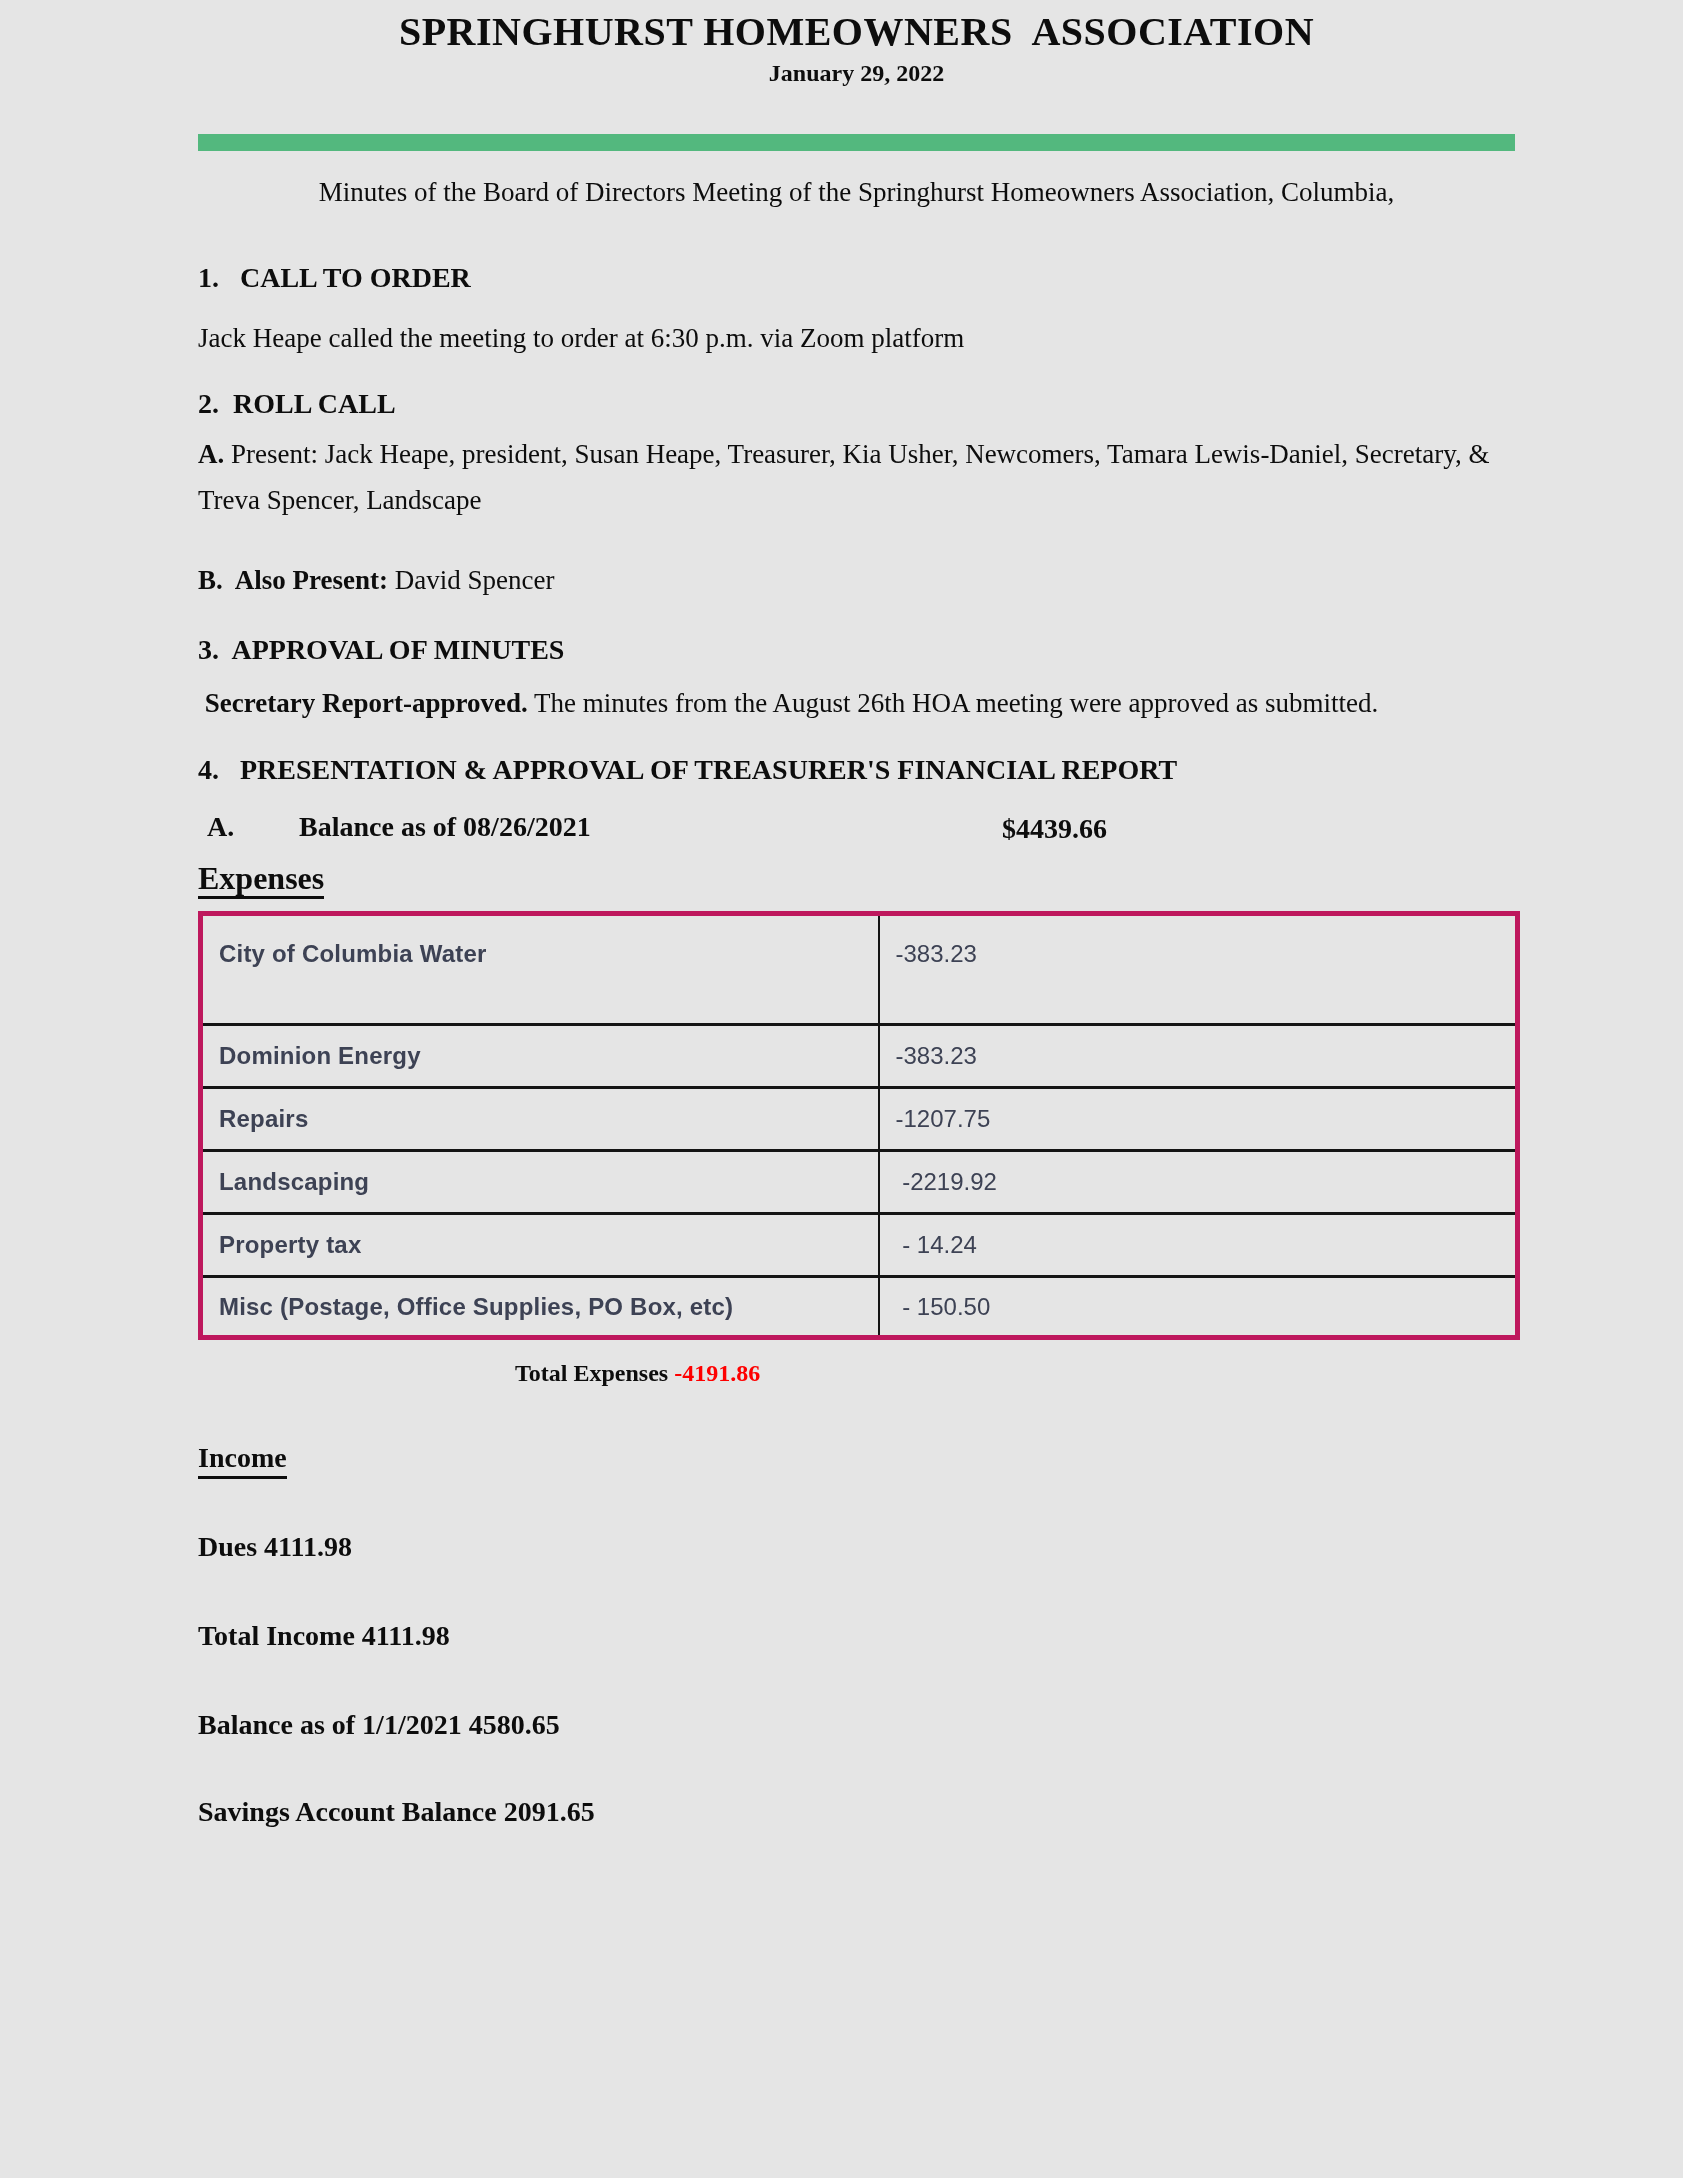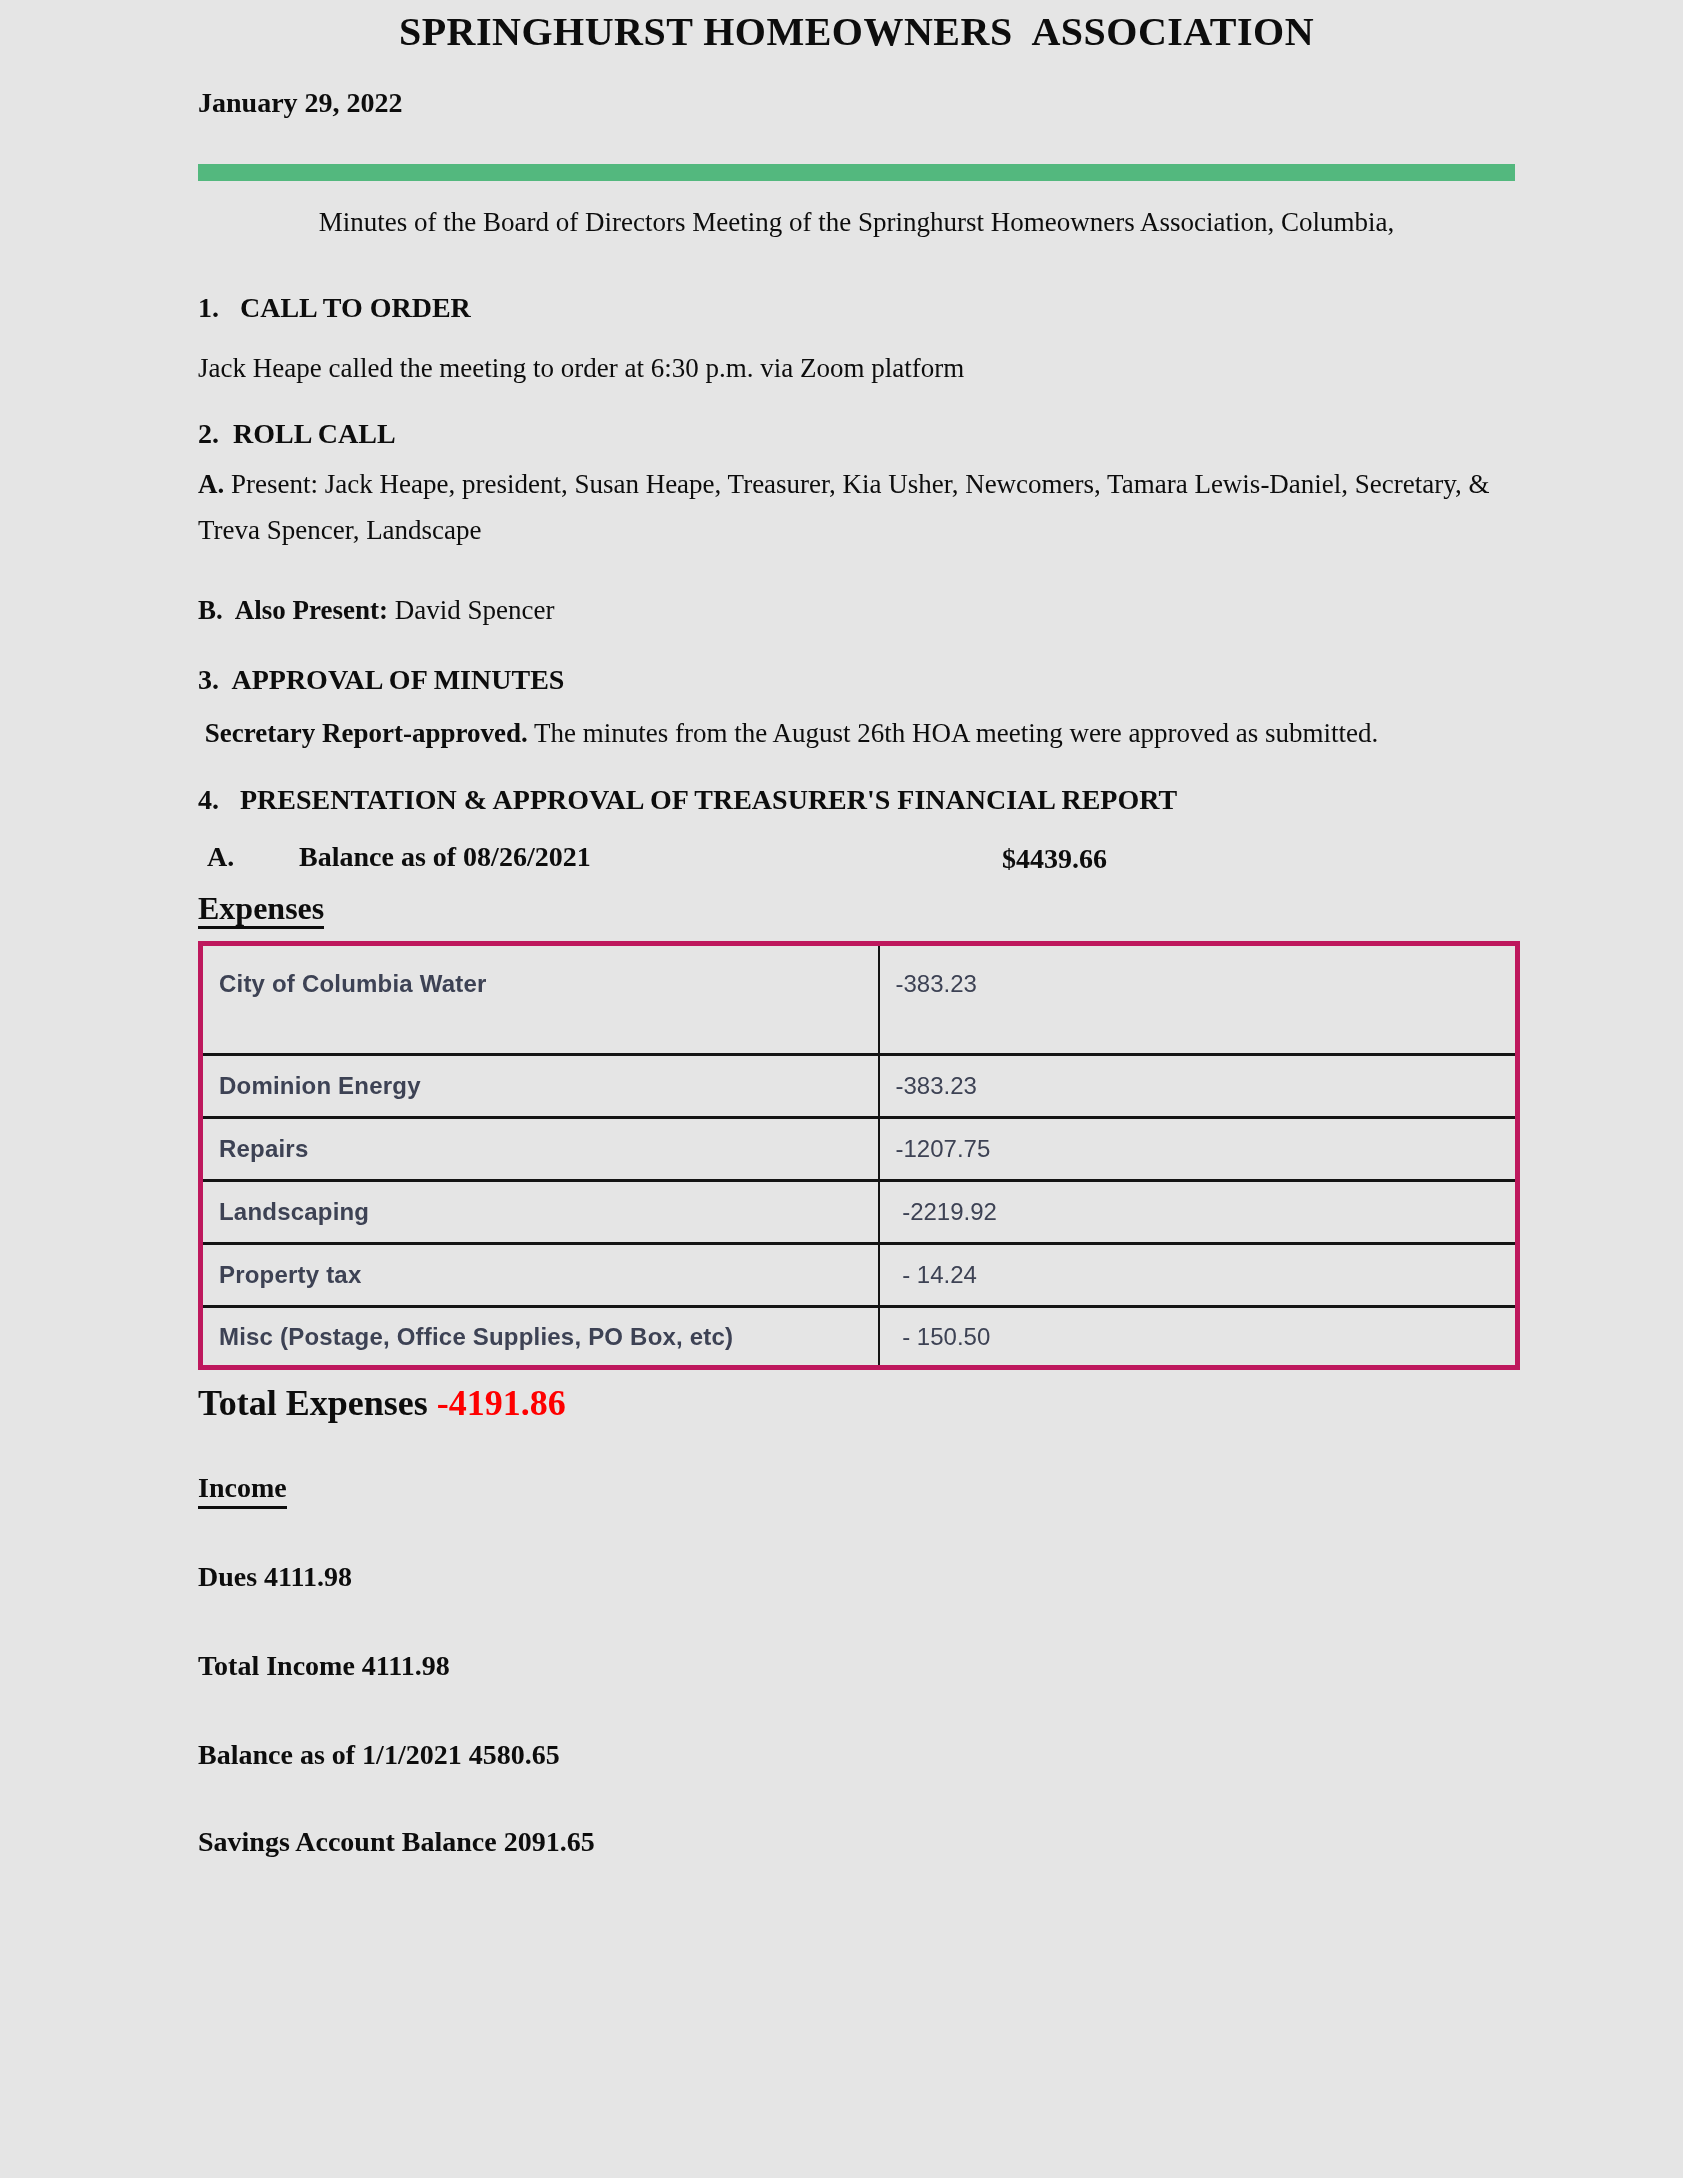--- a/index.html
+++ b/index.html
@@ -20,24 +20,24 @@
   .doc-title{
     margin:0;
     padding-top:8px;
     font-size:40px;
     line-height:48px;
     font-weight:bold;
     text-align:center;
     letter-spacing:0.5px;
   }
   .doc-date{
-    margin-top:30px;
-    font-size:28px;
-    line-height:34px;
-    font-weight:bold;
+    font-size:24px;
+    line-height:34px;
+    font-weight:bold;
+    text-align:center;
   }
   .accent-bar{
     margin-top:44px;
     width:1317px;
     height:17px;
     background:#53b87e;
   }
   .intro{
     margin-top:14px;
     font-size:27px;
@@ -117,21 +117,22 @@
     vertical-align:middle;
   }
   table.expenses .cell-label{font-weight:bold;letter-spacing:0.2px;}
   tr.row-tall{height:111px;}
   tr.row-tall td{vertical-align:top;padding-top:24px;}
   tr.row-std{height:63px;}
   tr.row-last{height:61px;}
 
   .total-line{
     margin-top:16px;
-    font-size:36px;
+    margin-left:317px;
+    font-size:24px;
     line-height:34px;
     font-weight:bold;
   }
   .neg-red{color:#fe0000;}
 
   .income-heading{
     display:inline-block;
     margin-top:51px;
     font-size:28px;
     line-height:34px;

